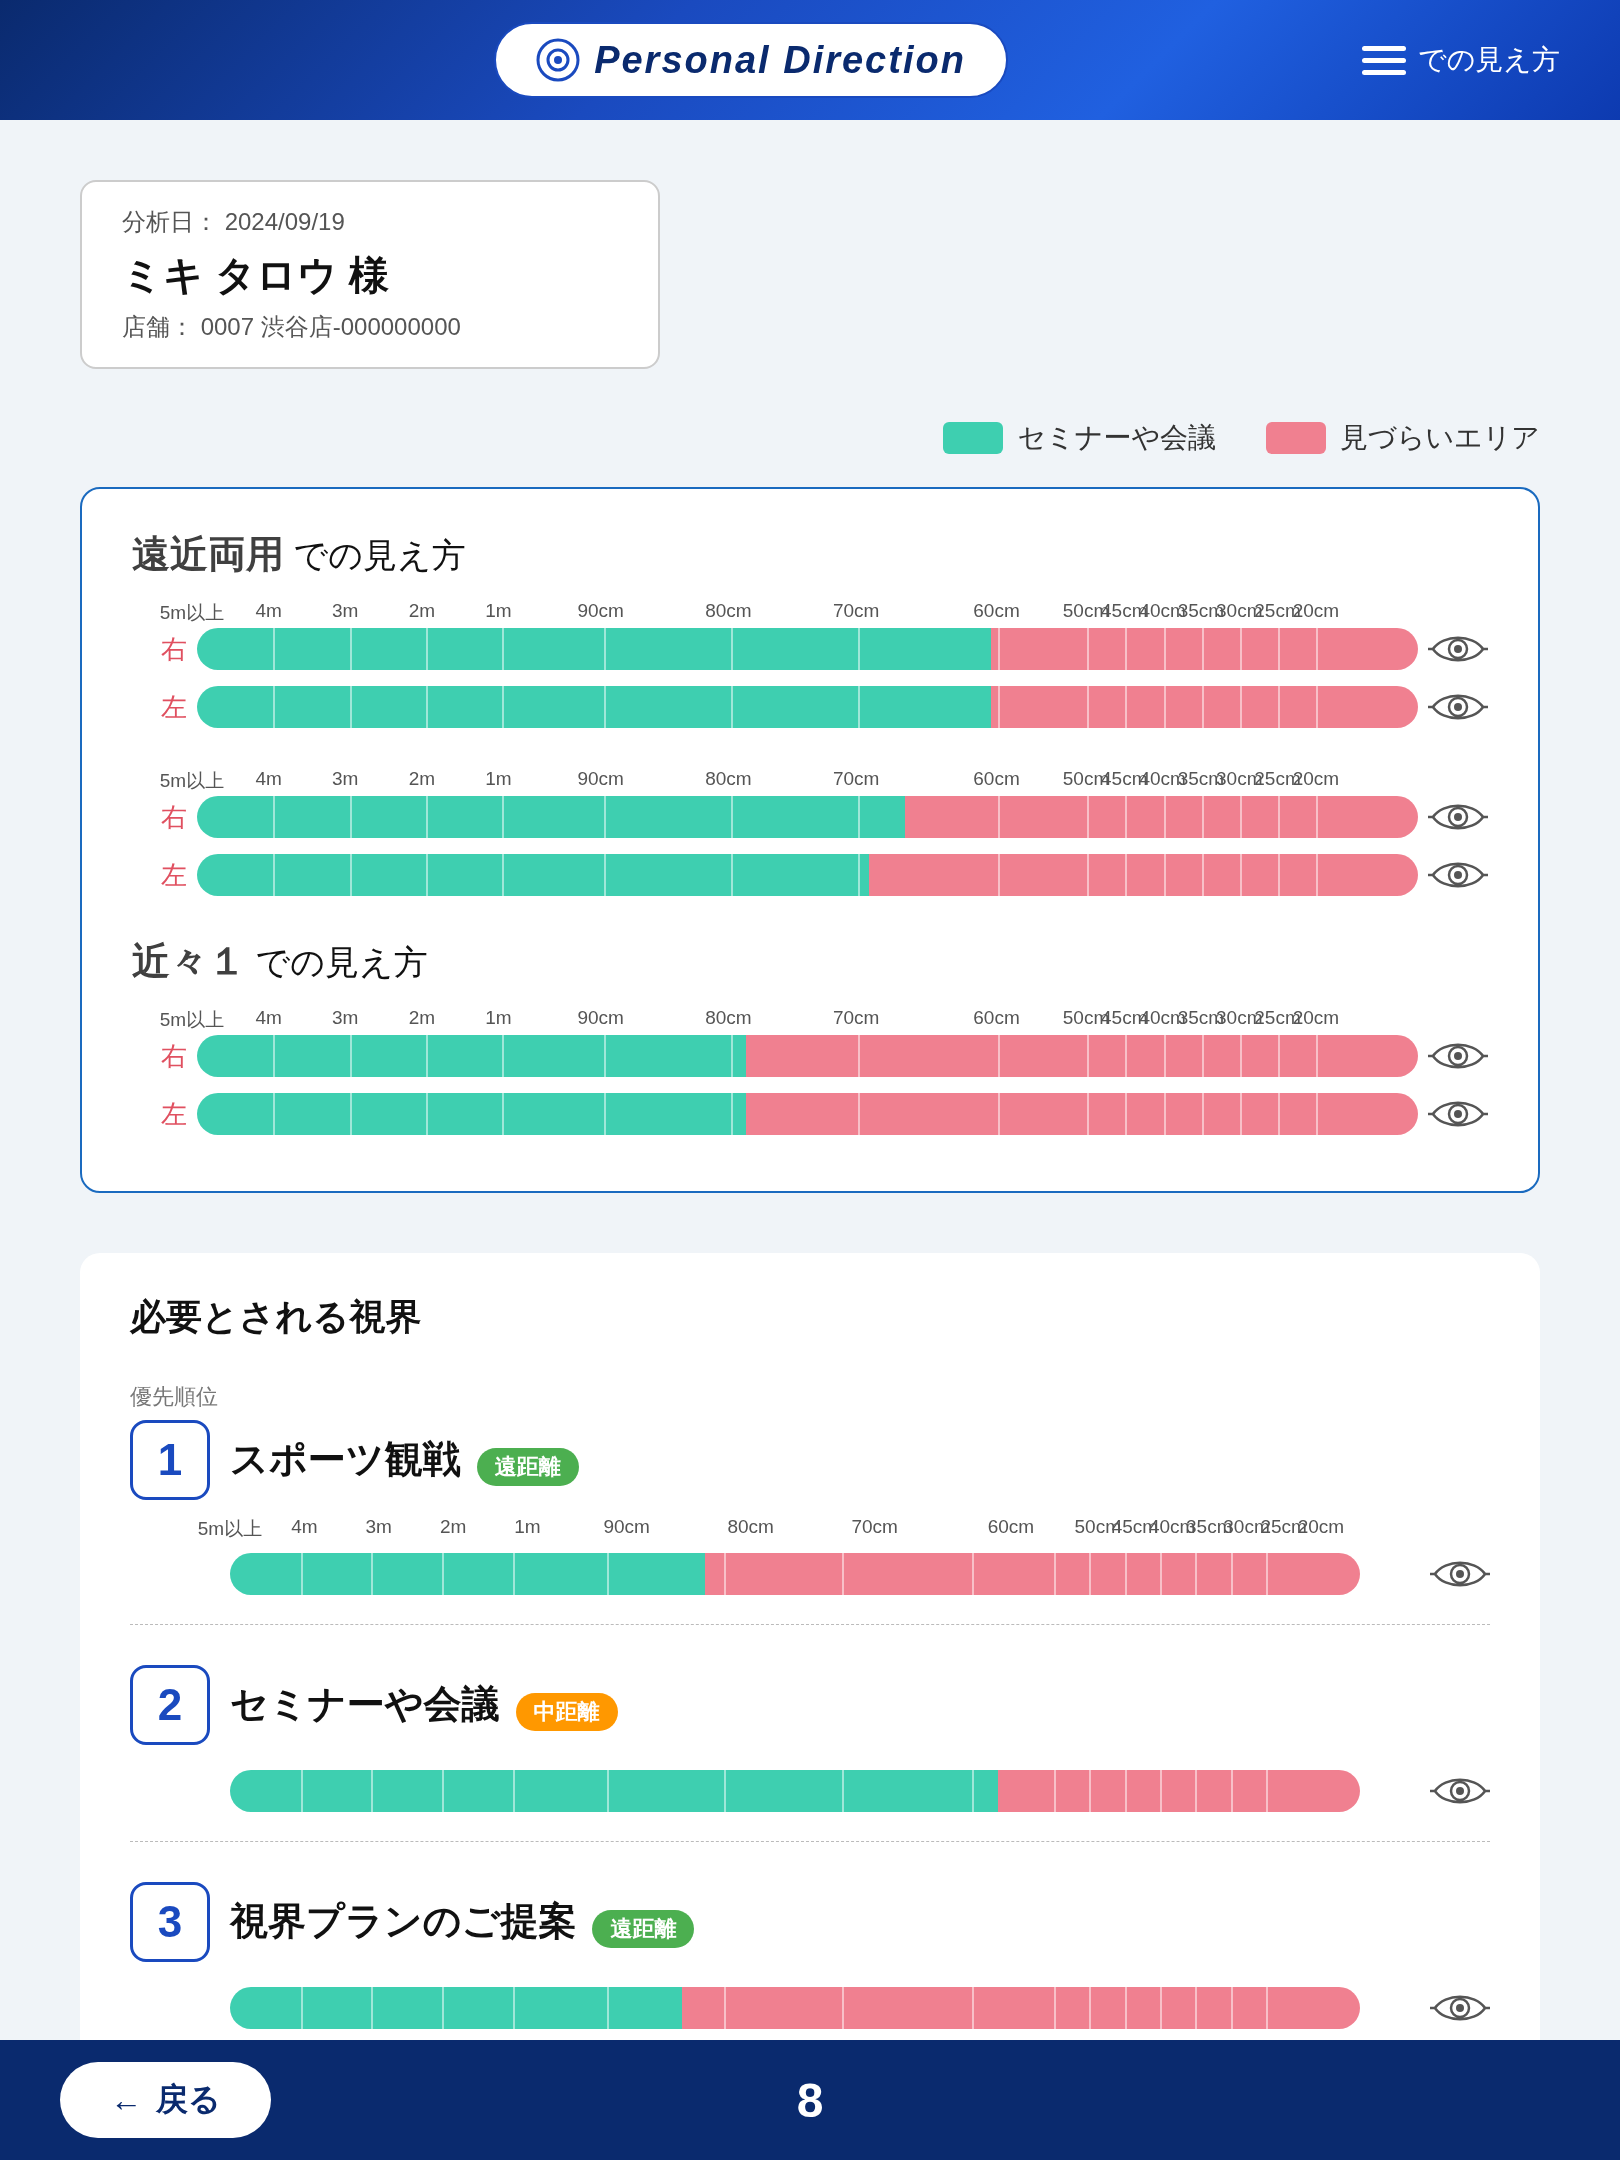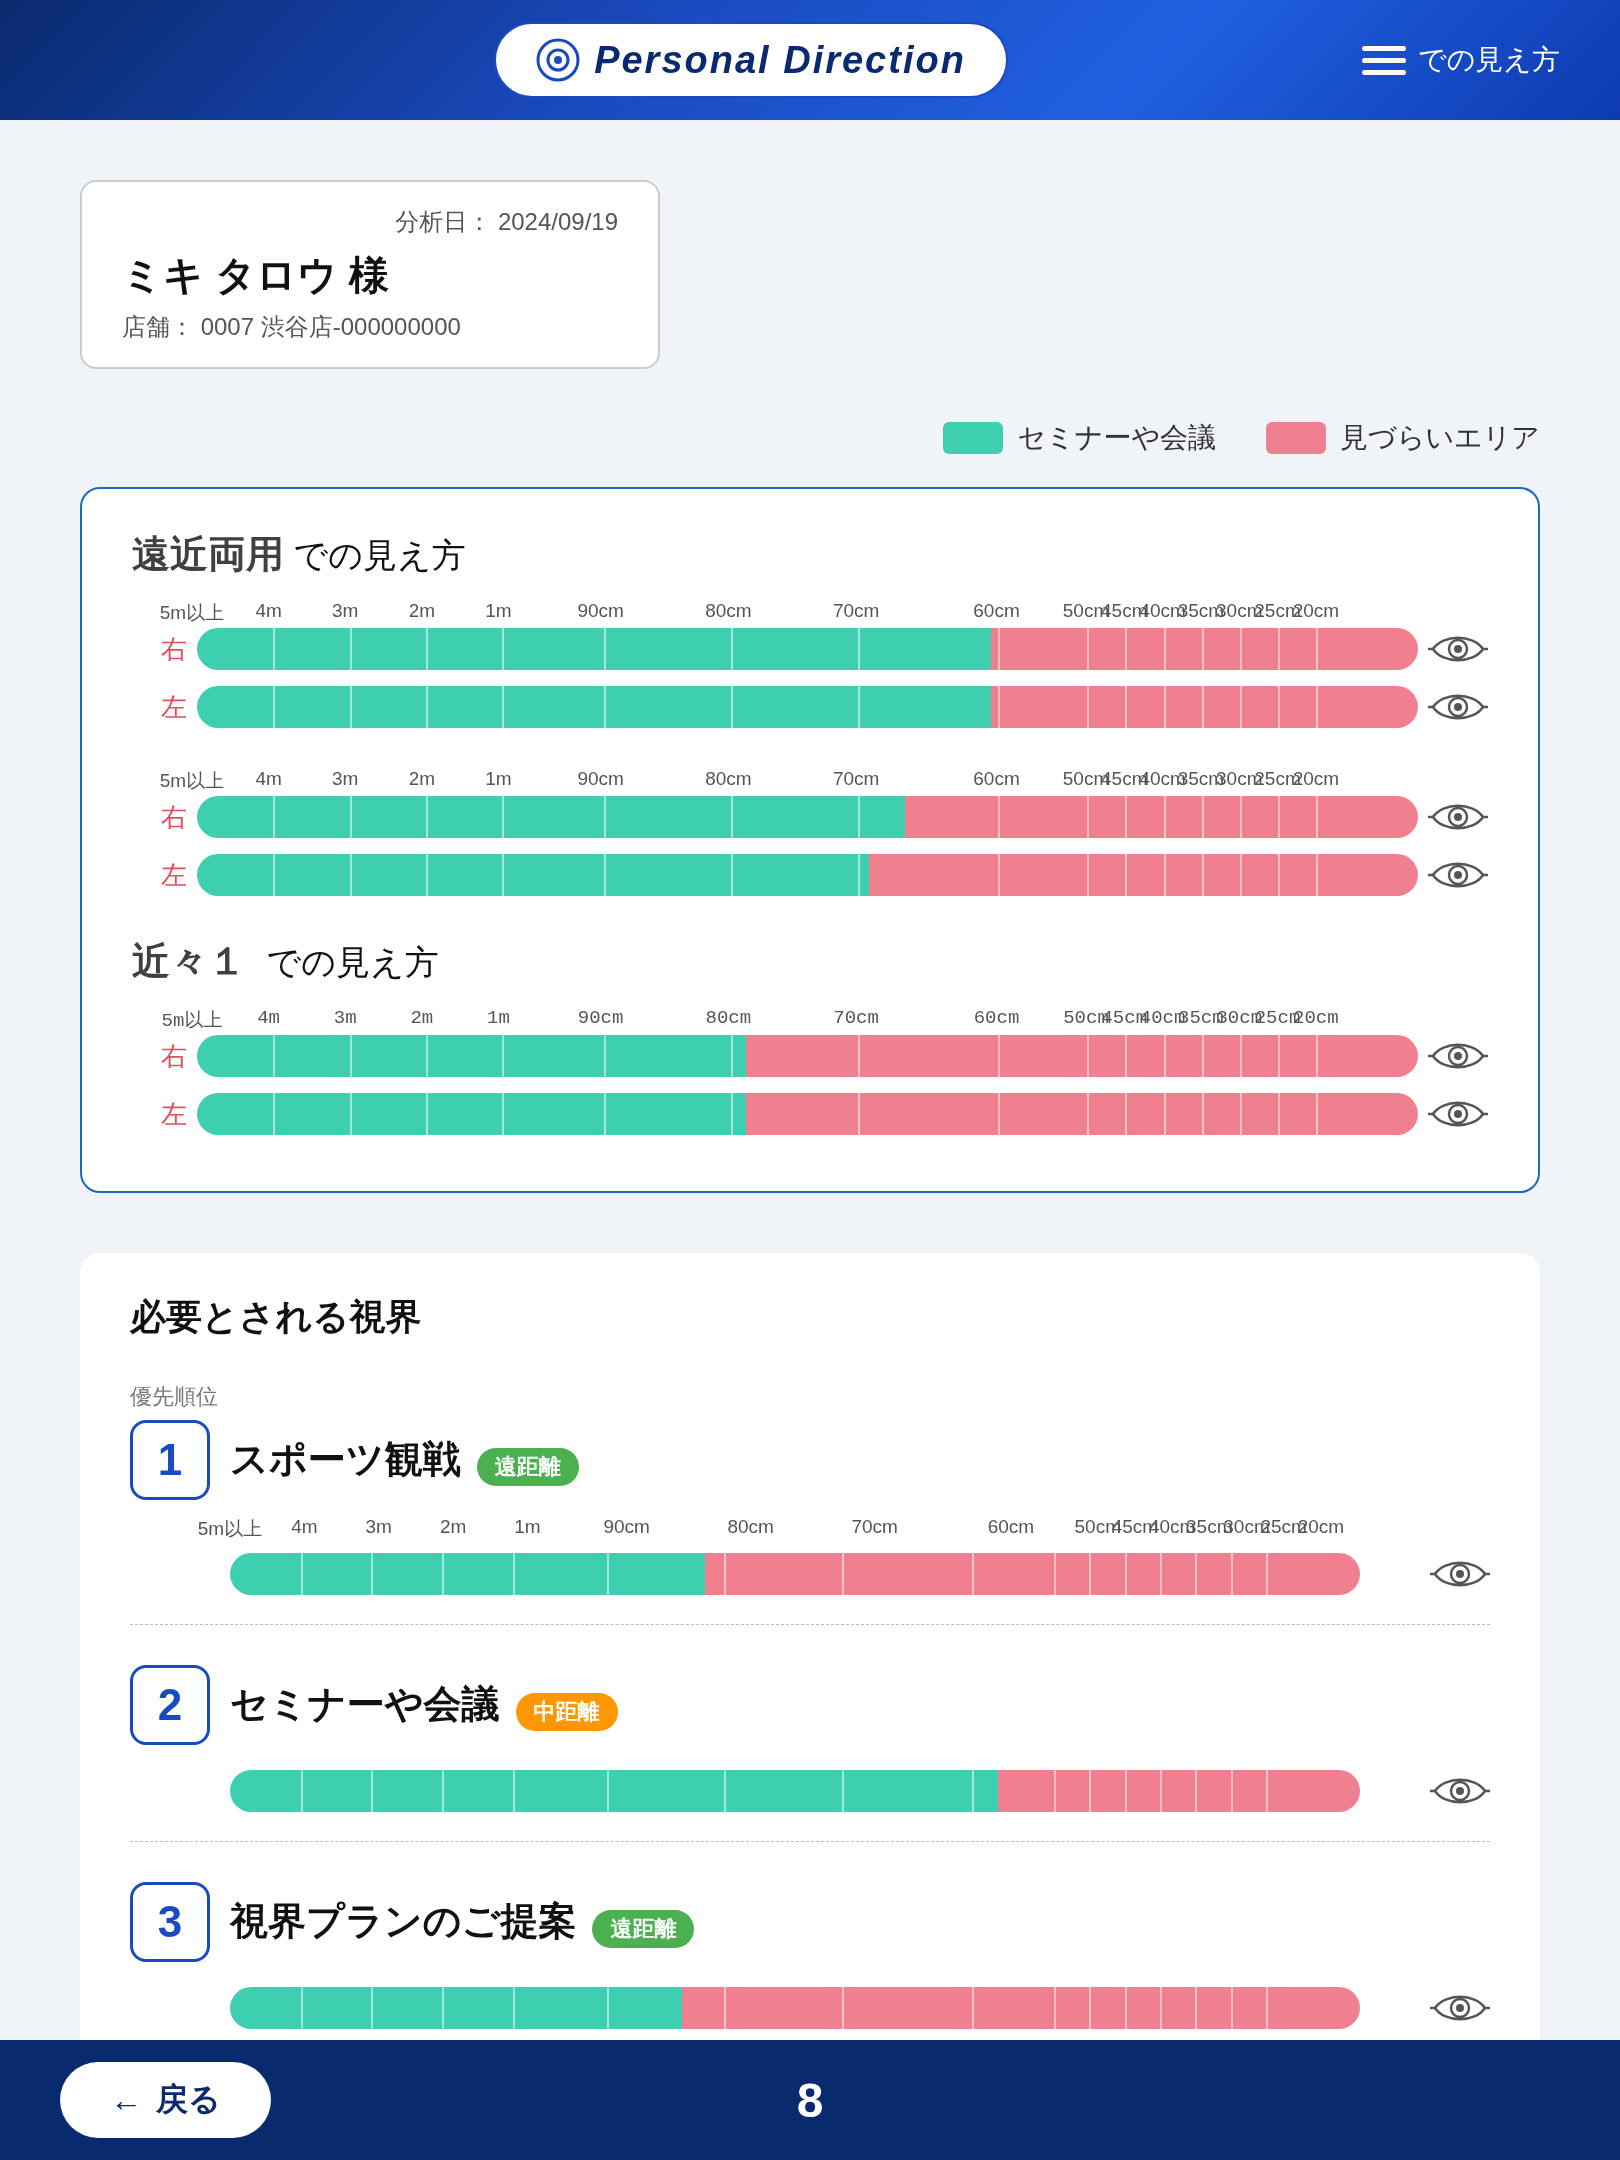--- a/index.html
+++ b/index.html
@@ -85,21 +85,20 @@
       line-height: 1.1;
     }
     .patient-card {
       border: 2px solid #cccccc;
       border-radius: 16px;
       padding: 24px 40px;
       min-width: 580px;
       background: white;
     }
     .patient-card-date {
-      text-align: right;
       font-size: 24px;
       color: #555;
       margin-bottom: 10px;
     }
     .patient-card-name {
       font-size: 40px;
       font-weight: 700;
       color: #111;
       margin-bottom: 8px;
     }
@@ -139,21 +138,20 @@
       background: white;
       margin-bottom: 60px;
     }
 
     
     .vision-type {
       margin-bottom: 40px;
     }
     .vision-type:last-child {
       margin-bottom: 0;
-      font-family: Liberation Mono, monospace;
     }
     .vision-type-title {
       font-size: 34px;
       margin-bottom: 20px;
       color: #111;
     }
     .vision-type-title .highlight {
       color: #404040;
       font-weight: 700;
       font-size: 38px;

